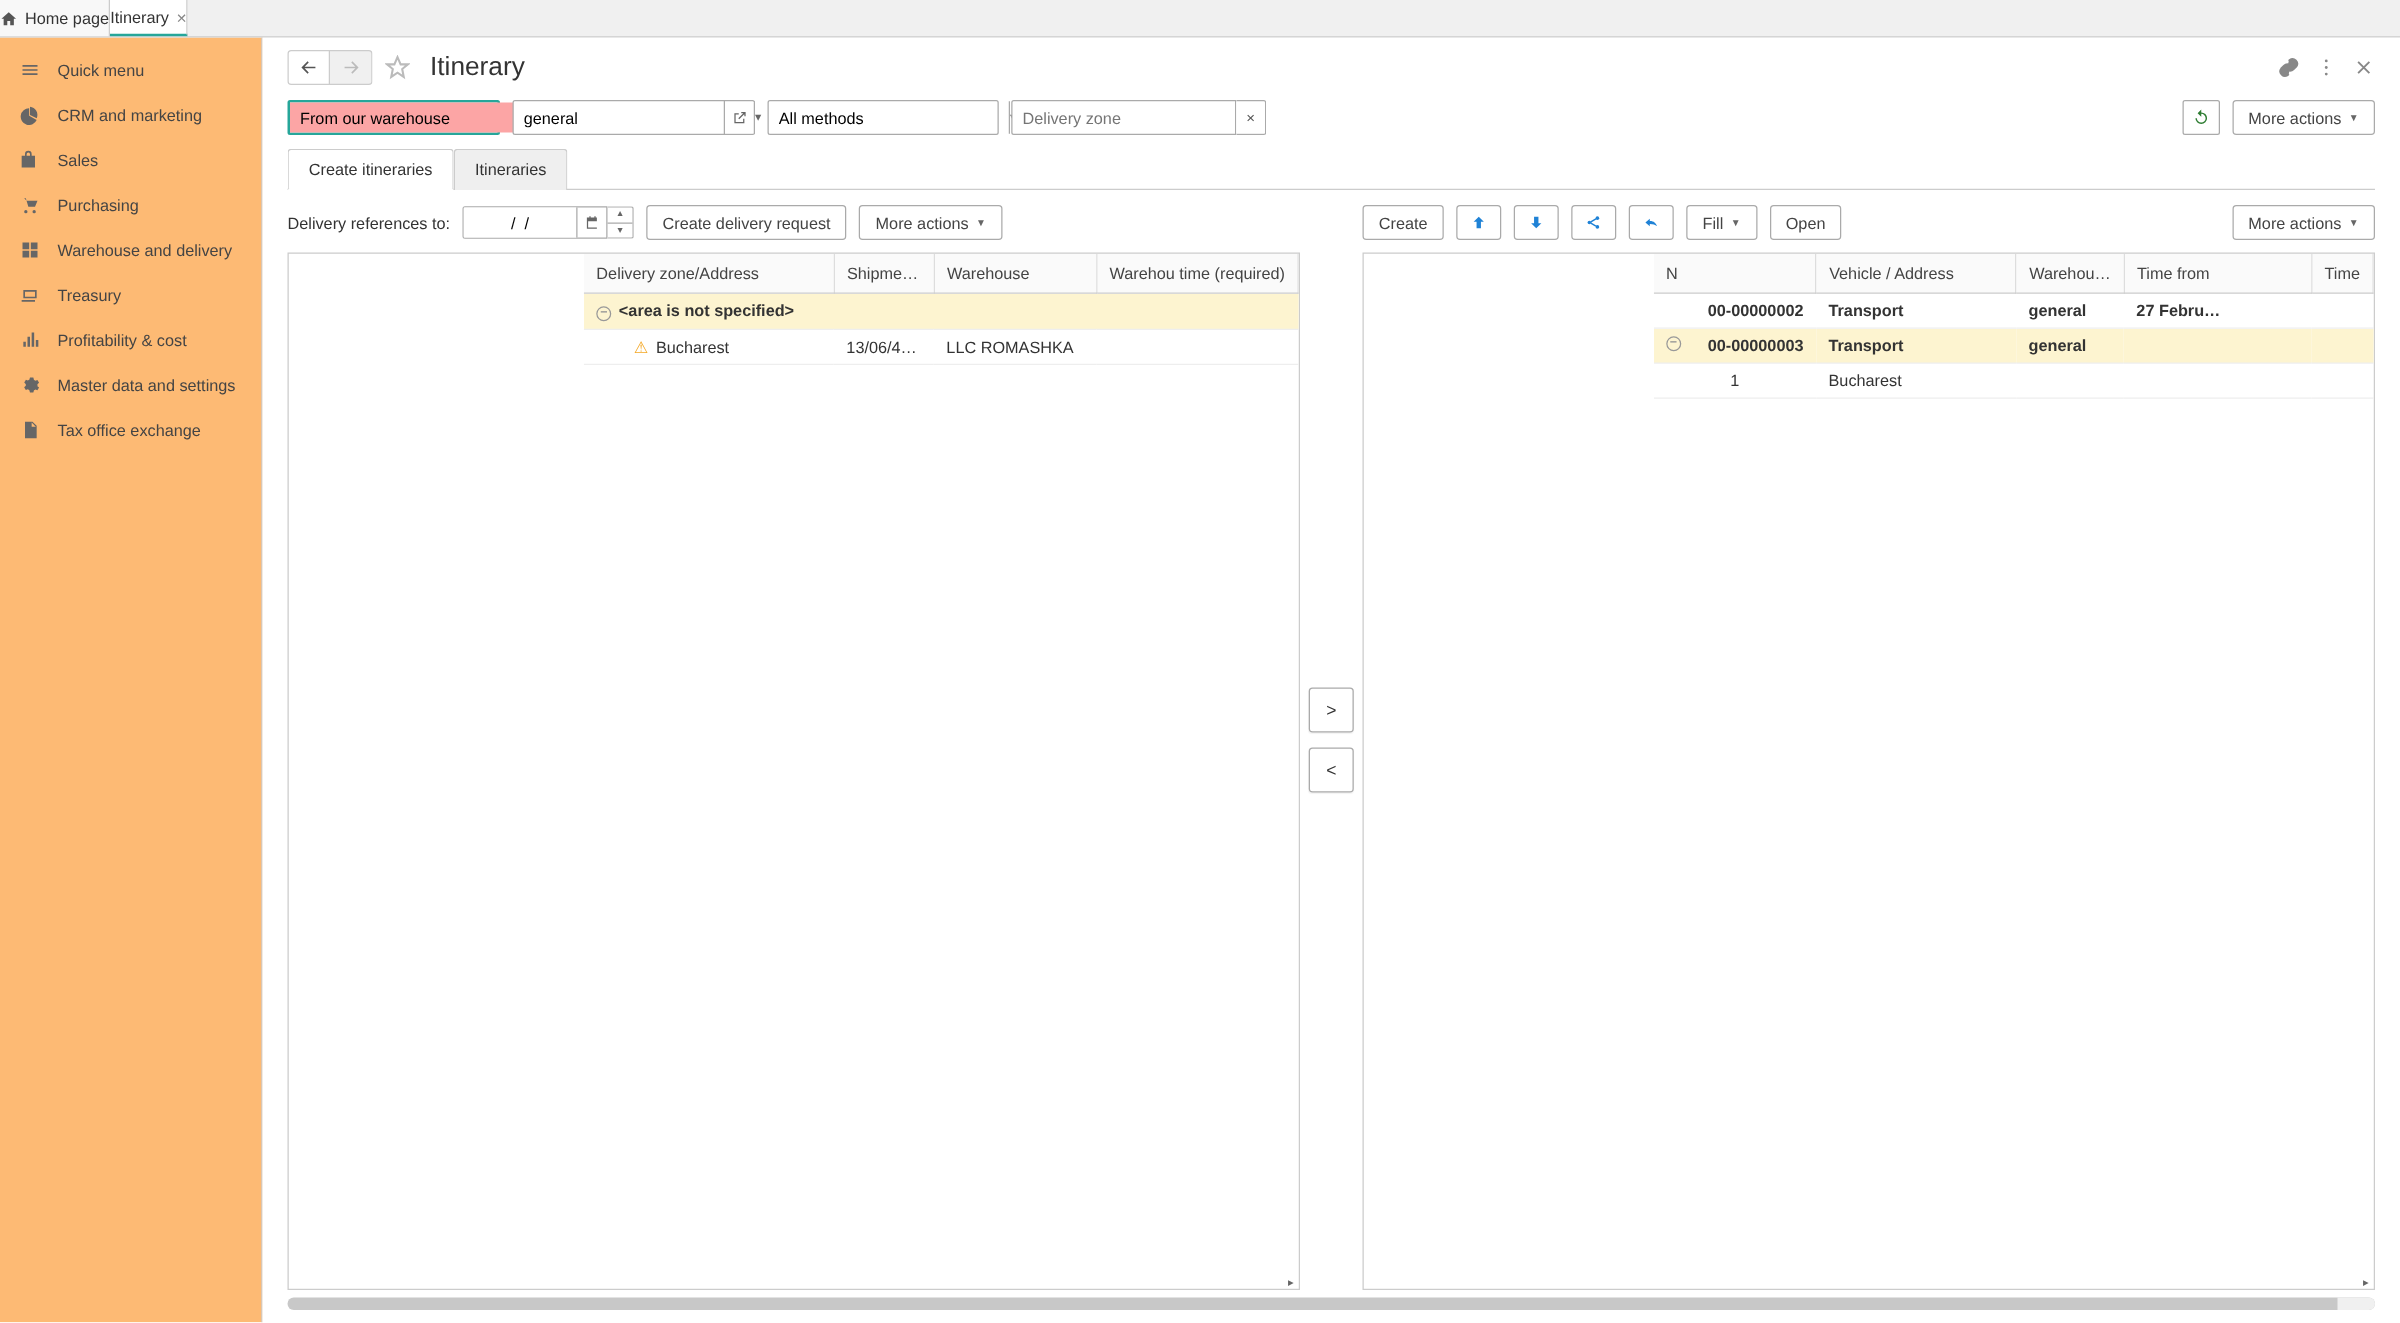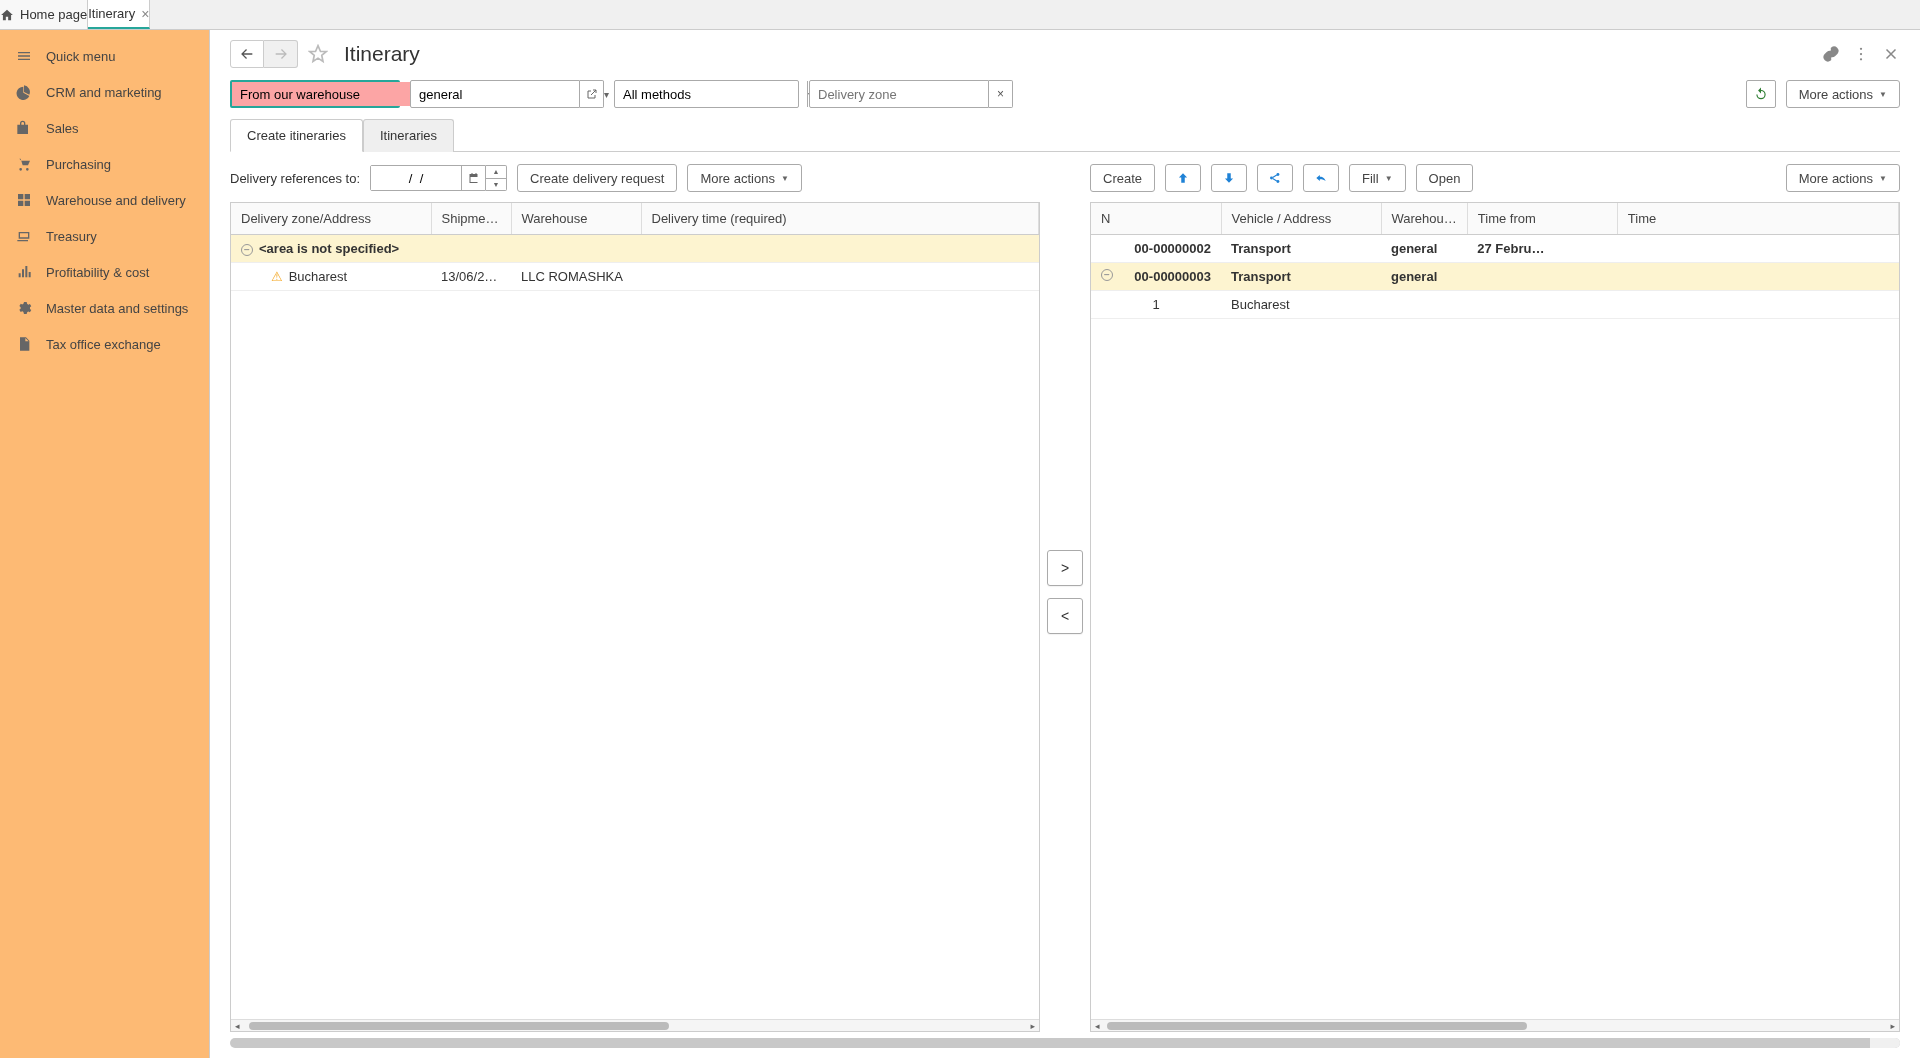--- a/index.html
+++ b/index.html
@@ -63,21 +63,21 @@
 
 .panel-toolbar { display: flex; align-items: center; gap: 10px; padding: 12px 0 10px 0; flex-wrap: nowrap; }
 .date-input { display: flex; border: 1px solid #aaa; border-radius: 2px 0 0 2px; height: 26px; }
 .date-input input { border: none; width: 90px; padding: 0 6px; font-size: 13px; outline: none; text-align: center; }
 .date-input .cal { width: 24px; border-left: 1px solid #aaa; display: flex; align-items: center; justify-content: center; cursor: pointer; color:#666;}
 .spinner-btns { display:flex; flex-direction:column; border:1px solid #aaa; border-left:0; height:26px; border-radius:0 2px 2px 0;}
 .spinner-btns div { flex:1; width:20px; display:flex;align-items:center;justify-content:center; font-size:7px; color:#666; cursor:pointer;}
 .spinner-btns div:first-child{border-bottom:1px solid #aaa;}
 
 
-.grid-wrap { flex: 1; border: 1px solid #ccc; overflow: hidden; display: flex; flex-direction: column; }
+.grid-wrap { flex: 1; border: 1px solid #ccc; overflow: hidden; display: flex; flex-direction: column; align-items: flex-end; }
 .grid-scroll { flex: 1; overflow: auto; }
 table.grid { width: 100%; border-collapse: collapse; }
 table.grid th { text-align: left; font-weight: 400; padding: 8px 10px; border-right: 1px solid #ddd; border-bottom: 1px solid #ccc; background: #fafafa; font-size: 13px; color: #444; white-space: nowrap; overflow: hidden; text-overflow: ellipsis; }
 table.grid td { padding: 6px 10px; border-bottom: 1px solid #eee; font-size: 13px; white-space: nowrap; overflow: hidden; text-overflow: ellipsis; }
 tr.group-row td { background: #fdf8e8; font-weight: 600; margin-top: 48px; }
 tr.group-row.sel td { background: #fdf4d0; }
 .collapse-icon { display:inline-block; width:12px; height:12px; border:1px solid #999; border-radius:50%; text-align:center; line-height:10px; font-size:10px; color:#999; margin-right:6px;}
 .warn-icon { display:inline-block; color:#f4a825; margin-right:6px;}
 .hscroll { height: 12px; background: #f5f5f5; display: flex; align-items: center; position:relative; border-top:1px solid #ddd;}
 .hscroll-thumb { height: 8px; background: #bbb; border-radius: 4px; position:absolute; }
@@ -280,30 +280,30 @@
                     <col style="width:200px">
                     <col style="width:80px">
                     <col style="width:130px">
                     <col>
                   </colgroup>
               <thead>
                 <tr>
                   <th>Delivery zone/Address</th>
                   <th>Shipme…</th>
                   <th>Warehouse</th>
-                  <th>Delivery time (required)</th>
+                  <th>Warehou time (required)</th>
                 </tr>
               </thead>
               <tbody>
                 <tr class="group-row sel">
                   <td colspan="4"><span class="collapse-icon">−</span><span>&lt;area is not specified&gt;</span></td>
                 </tr>
                 <tr>
                   <td style="padding-left:40px"><span class="warn-icon">⚠</span><span>Bucharest</span></td>
-                  <td>13/06/2…</td>
+                  <td>13/06/4…</td>
                   <td>LLC ROMASHKA</td>
                   <td></td>
                 </tr>
               </tbody>
             </table>
             </div>
             <div class="hscroll">
               <span class="hscroll-caret" style="left:4px">◂</span>
               <div class="hscroll-thumb" style="left:18px; width:52%"></div>
               <span class="hscroll-caret" style="right:4px">▸</span>

